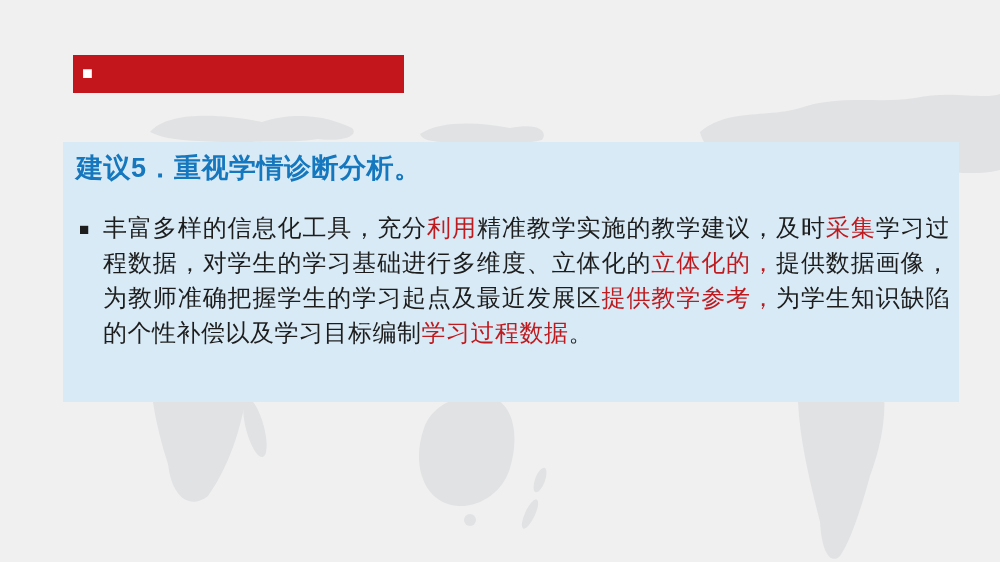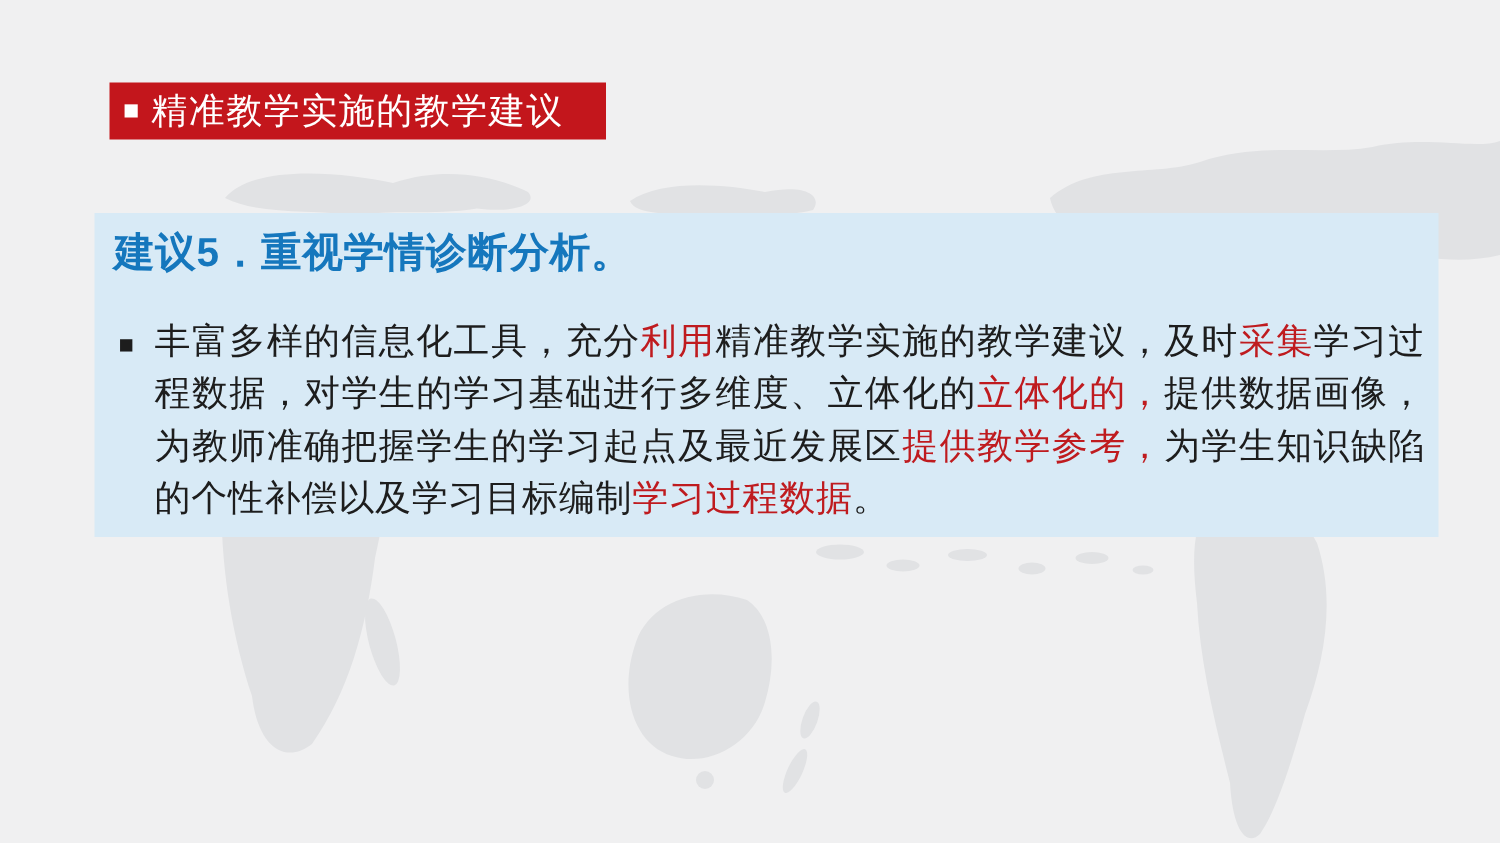--- a/index.html
+++ b/index.html
@@ -43,21 +43,21 @@
     font-size: 24px;
     letter-spacing: 1px;
     white-space: nowrap;
   }
 
   .content-box {
     position: absolute;
     left: 63px;
     top: 142px;
     width: 896px;
-    height: 216px;
+    height: 260px;
     background: var(--panel_blue, #d8eaf6);
     z-index: 1;
   }
   .heading {
     position: absolute;
     left: 13px;
     top: 8px;
     margin: 0;
     font-size: 27px;
     font-weight: bold;
@@ -109,21 +109,20 @@
     <ellipse cx="762" cy="380" rx="7" ry="3"></ellipse>
     <path d="M424,428 C434,400 468,390 498,400 C516,412 518,442 510,468 C502,496 472,512 448,504 C422,496 412,462 424,428 Z"></path>
     <circle cx="470" cy="520" r="6"></circle>
     <ellipse cx="540" cy="480" rx="5" ry="13" transform="rotate(20 540 480)"></ellipse>
     <ellipse cx="530" cy="514" rx="5" ry="16" transform="rotate(25 530 514)"></ellipse>
     <path d="M806,338 C834,326 866,338 878,362 C890,398 884,438 870,476 C860,512 850,542 840,556 C832,564 822,556 820,522 C810,482 800,442 798,402 C794,370 796,348 806,338 Z"></path>
   </svg>
 
   <div class="banner">
     <span class="banner-bullet">■</span>
-    <span class="banner-text">精准教学实施的教学建议</span>
   </div>
 
   <div class="content-box">
     <h2 class="heading">建议5．重视学情诊断分析。</h2>
 
     <span class="para-bullet">■</span>
 
     <p class="para">
       <span>丰富多样的信息化工具，充分</span><span class="em">利用</span><span>精准教学实施的教学建议，及时</span><span class="em">采集</span><span>学习过程数据，对学生的学习基础进行多维度、立体化的</span><span class="em">立体化的，</span><span>提供数据画像，为教师准确把握学生的学习起点及最近发展区</span><span class="em">提供教学参考，</span><span>为学生知识缺陷的个性补偿以及学习目标编制</span><span class="em">学习过程数据</span><span>。</span>
     </p>

